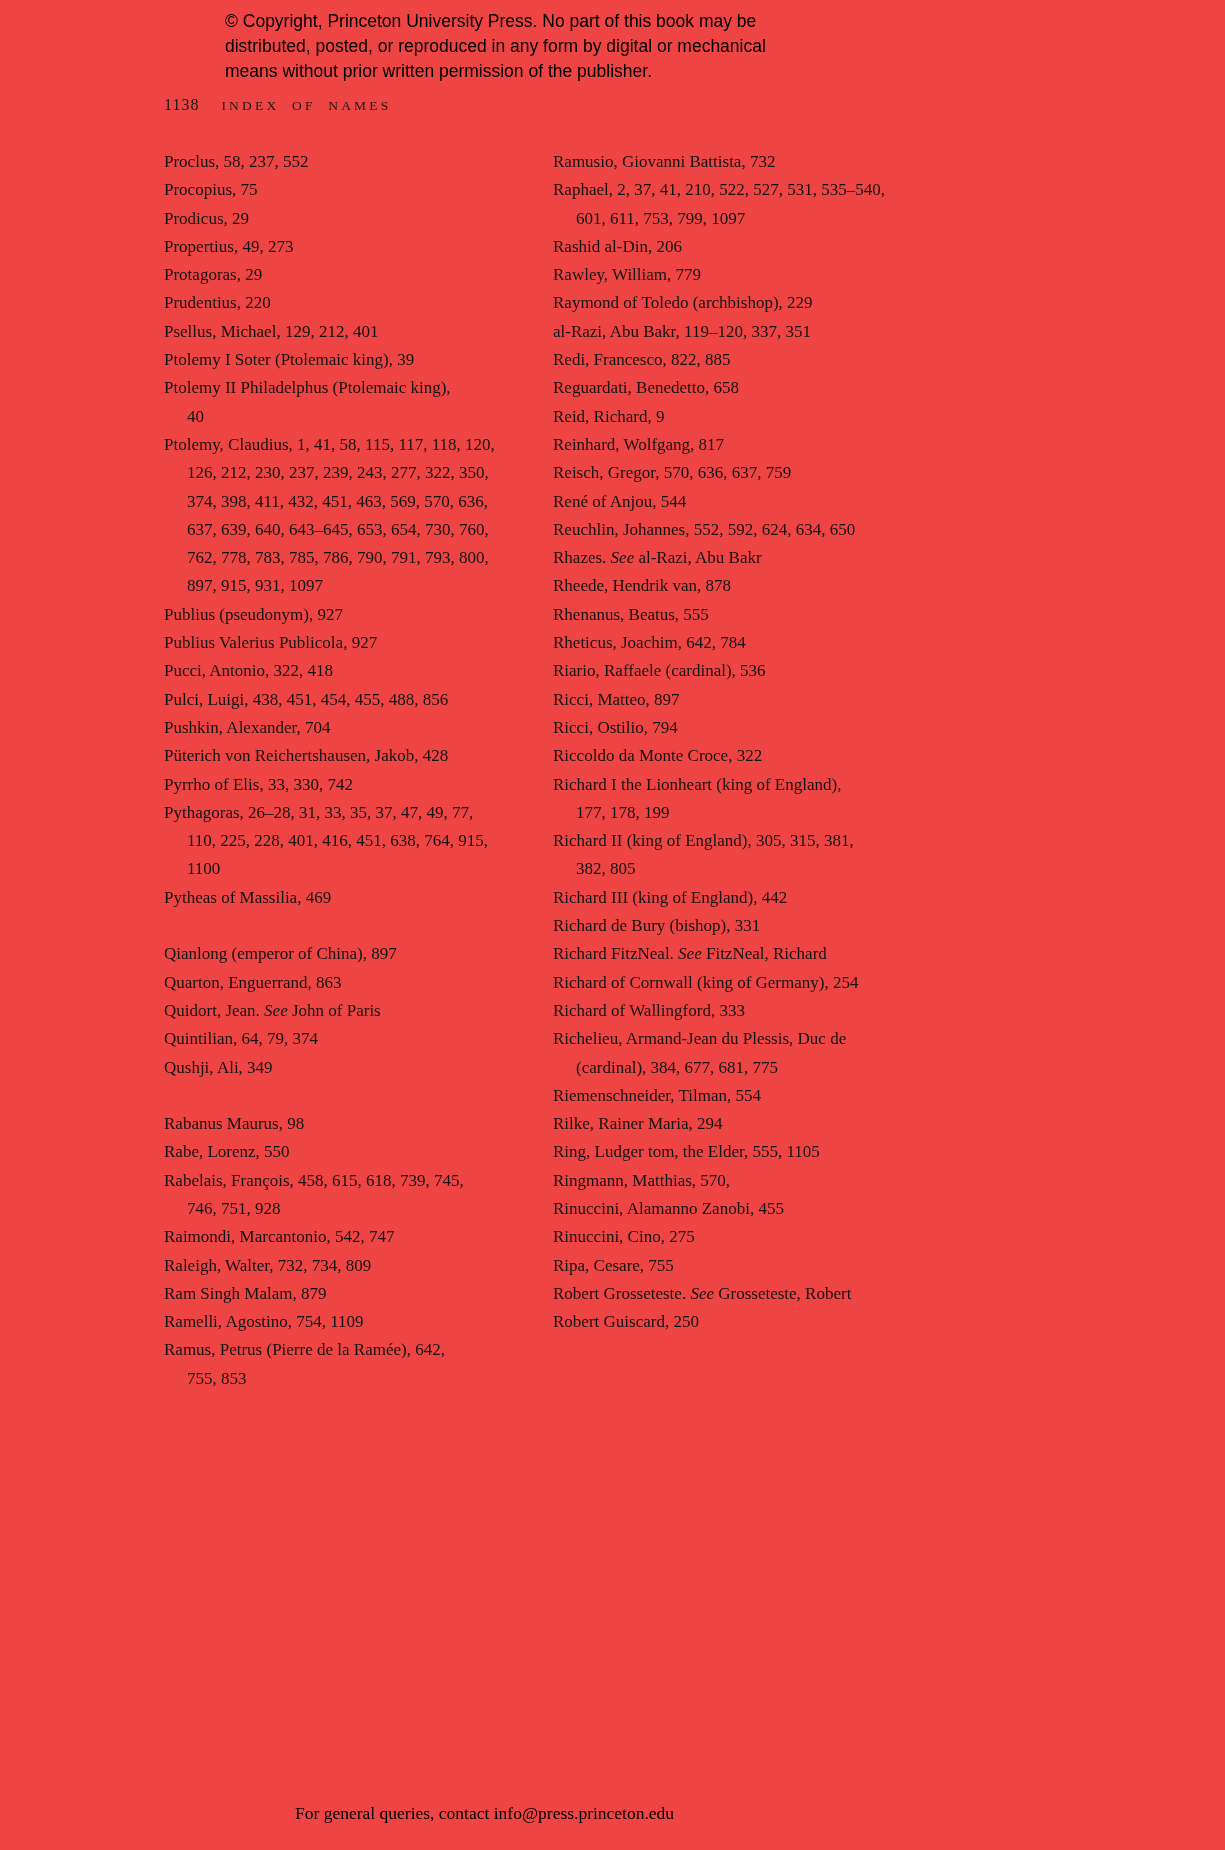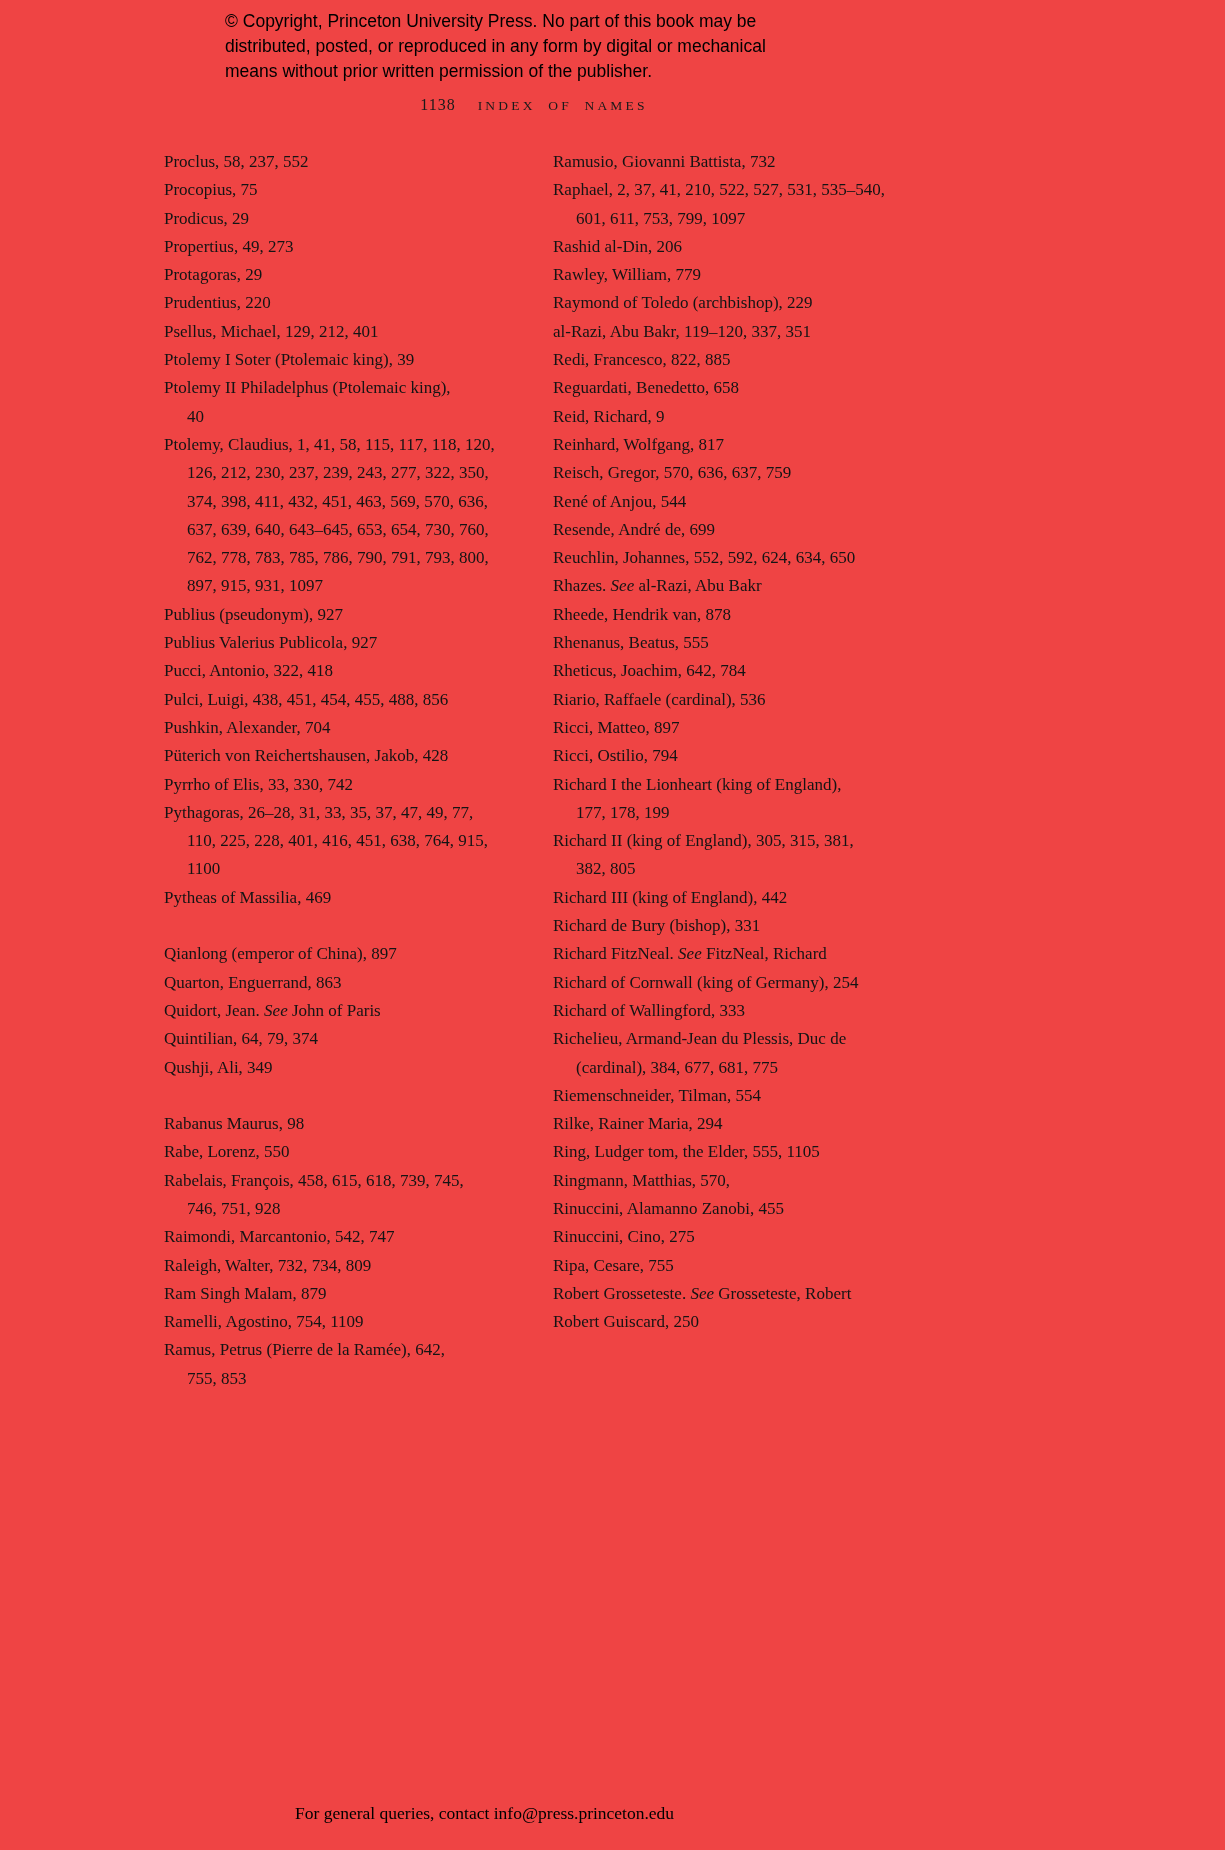--- a/index.html
+++ b/index.html
@@ -26,21 +26,20 @@
     font-family: "Liberation Sans", sans-serif;
     font-size: 17.5px;
     line-height: 25px;
     color: #000000;
   }
   .running-head {
     position: absolute;
     left: 164px;
     top: 96px;
     width: 740px;
-    text-align: center;
     font-family: "Liberation Serif", serif;
     color: #1a1a1a;
     white-space: nowrap;
   }
   .pagenum {
     font-size: 16px;
     letter-spacing: 1px;
     margin-right: 22px;
   }
   .head-title {
@@ -235,23 +234,20 @@
         <div class="entry">
           <div class="line">Reinhard, Wolfgang, 817</div>
         </div>
         <div class="entry">
           <div class="line">Reisch, Gregor, 570, 636, 637, 759</div>
         </div>
         <div class="entry">
           <div class="line">René of Anjou, 544</div>
         </div>
         <div class="entry">
-          <div class="line">Resende, André de, 699</div>
-        </div>
-        <div class="entry">
           <div class="line">Reuchlin, Johannes, 552, 592, 624, 634, 650</div>
         </div>
         <div class="entry">
           <div class="line">Rhazes. <i>See</i> al-Razi, Abu Bakr</div>
         </div>
         <div class="entry">
           <div class="line">Rheede, Hendrik van, 878</div>
         </div>
         <div class="entry">
           <div class="line">Rhenanus, Beatus, 555</div>
@@ -260,20 +256,23 @@
           <div class="line">Rheticus, Joachim, 642, 784</div>
         </div>
         <div class="entry">
           <div class="line">Riario, Raffaele (cardinal), 536</div>
         </div>
         <div class="entry">
           <div class="line">Ricci, Matteo, 897</div>
         </div>
         <div class="entry">
           <div class="line">Ricci, Ostilio, 794</div>
+        </div>
+        <div class="entry">
+          <div class="line">Riccoldo da Monte Croce, 322</div>
         </div>
         <div class="entry">
           <div class="line">Richard I the Lionheart (king of England),</div>
           <div class="line cont">177, 178, 199</div>
         </div>
         <div class="entry">
           <div class="line">Richard II (king of England), 305, 315, 381,</div>
           <div class="line cont">382, 805</div>
         </div>
         <div class="entry">

